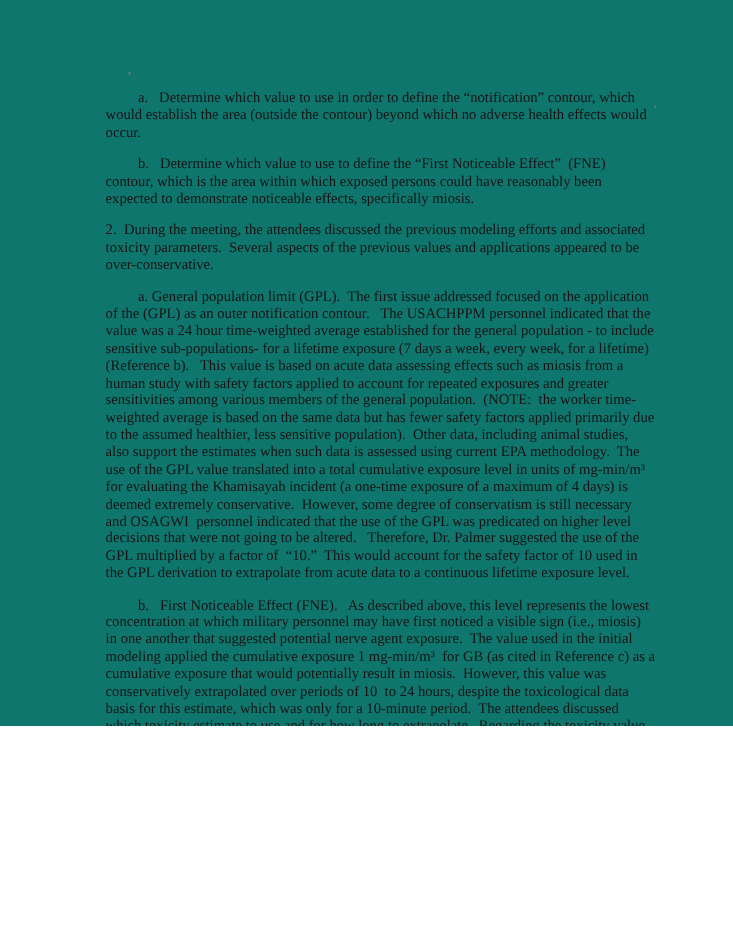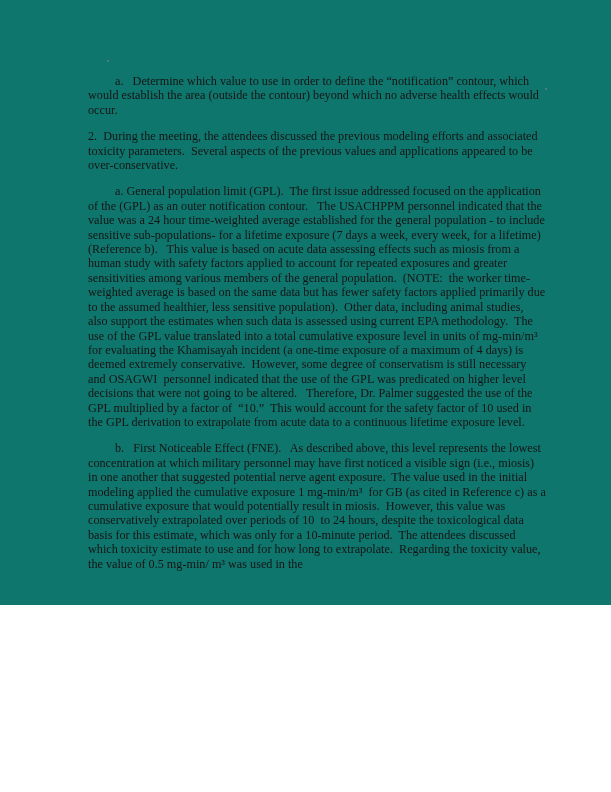--- a/index.html
+++ b/index.html
@@ -73,20 +73,21 @@
   .speck.s2 { left: 545px; top: 88px; }
   .speck.s3 { left: 92px; top: 519px; width: 2px; height: 1px; }
 </style>
 </head>
 <body>
 
 <div class="page">
 
   <div class="content">
     <p class="para indent">a.   Determine which value to use in order to define the “notification” contour, which would establish the area (outside the contour) beyond which no adverse health effects would occur.</p>
+    <p class="para indent">b.   Determine which value to use to define the “First Noticeable Effect”  (FNE) contour, which is the area within which exposed persons could have reasonably been expected to demonstrate noticeable effects, specifically miosis.</p>
     <p class="para">2.  During the meeting, the attendees discussed the previous modeling efforts and associated toxicity parameters.  Several aspects of the previous values and applications appeared to be over-conservative.</p>
     <p class="para indent">a. General population limit (GPL).  The first issue addressed focused on the application of the (GPL) as an outer notification contour.   The USACHPPM personnel indicated that the value was a 24 hour time-weighted average established for the general population - to include sensitive sub-populations- for a lifetime exposure (7 days a week, every week, for a lifetime) (Reference b).   This value is based on acute data assessing effects such as miosis from a human study with safety factors applied to account for repeated exposures and greater sensitivities among various members of the general population.  (NOTE:  the worker time-weighted average is based on the same data but has fewer safety factors applied primarily due to the assumed healthier, less sensitive population).  Other data, including animal studies, also support the estimates when such data is assessed using current EPA methodology.  The use of the GPL value translated into a total cumulative exposure level in units of mg-min/m³ for evaluating the Khamisayah incident (a one-time exposure of a maximum of 4 days) is deemed extremely conservative.  However, some degree of conservatism is still necessary and OSAGWI  personnel indicated that the use of the GPL was predicated on higher level decisions that were not going to be altered.   Therefore, Dr. Palmer suggested the use of the GPL multiplied by a factor of  “10.”  This would account for the safety factor of 10 used in the GPL derivation to extrapolate from acute data to a continuous lifetime exposure level.</p>
     <p class="para indent">b.   First Noticeable Effect (FNE).   As described above, this level represents the lowest concentration at which military personnel may have first noticed a visible sign (i.e., miosis) in one another that suggested potential nerve agent exposure.  The value used in the initial modeling applied the cumulative exposure 1 mg-min/m³  for GB (as cited in Reference c) as a cumulative exposure that would potentially result in miosis.  However, this value was conservatively extrapolated over periods of 10  to 24 hours, despite the toxicological data basis for this estimate, which was only for a 10-minute period.  The attendees discussed which toxicity estimate to use and for how long to extrapolate.  Regarding the toxicity value, the value of 0.5 mg-min/ m³ was used in the</p>
   </div>
 
   <div class="page-number-center">2</div>
 
   <div class="footer">
     <span class="path">D:\kham2\review.2000\kham2review 4 dec 2000.doc</span>
     <span class="folio">35</span>

